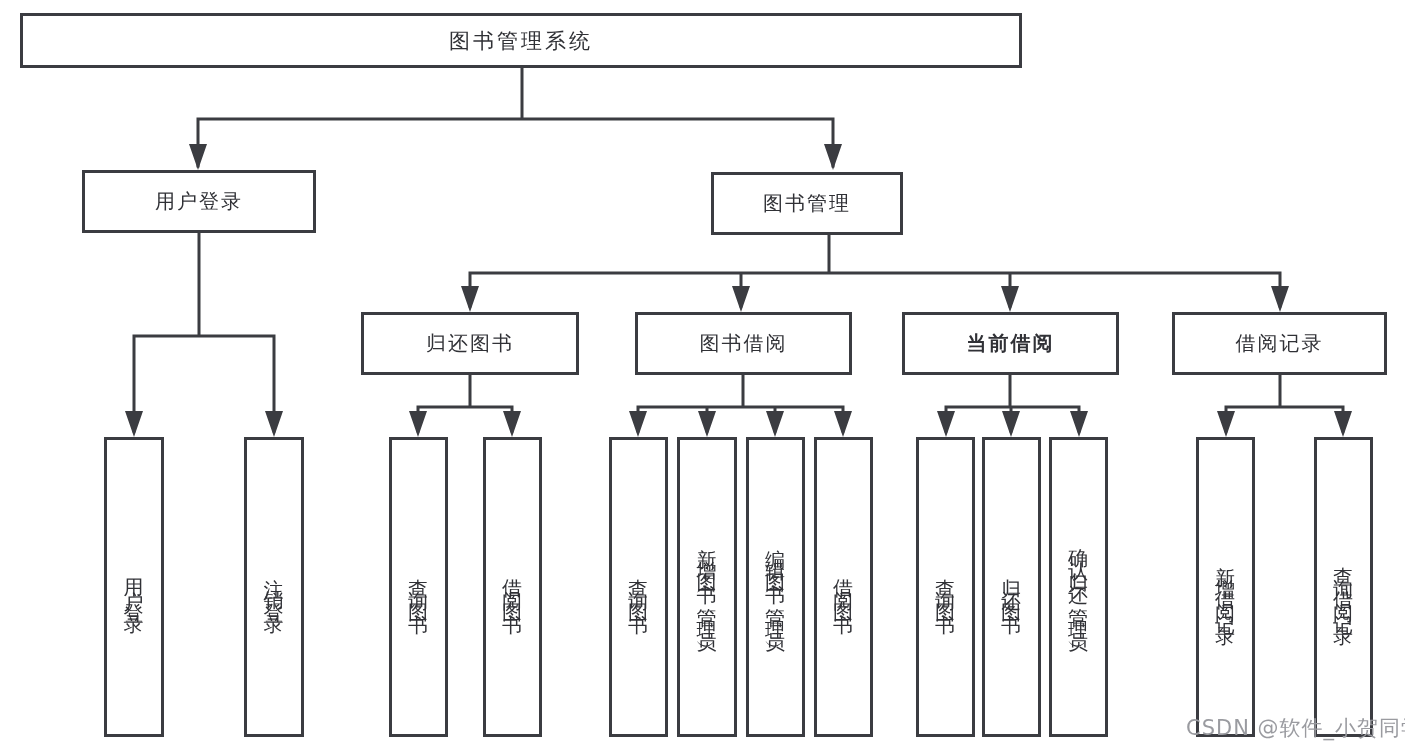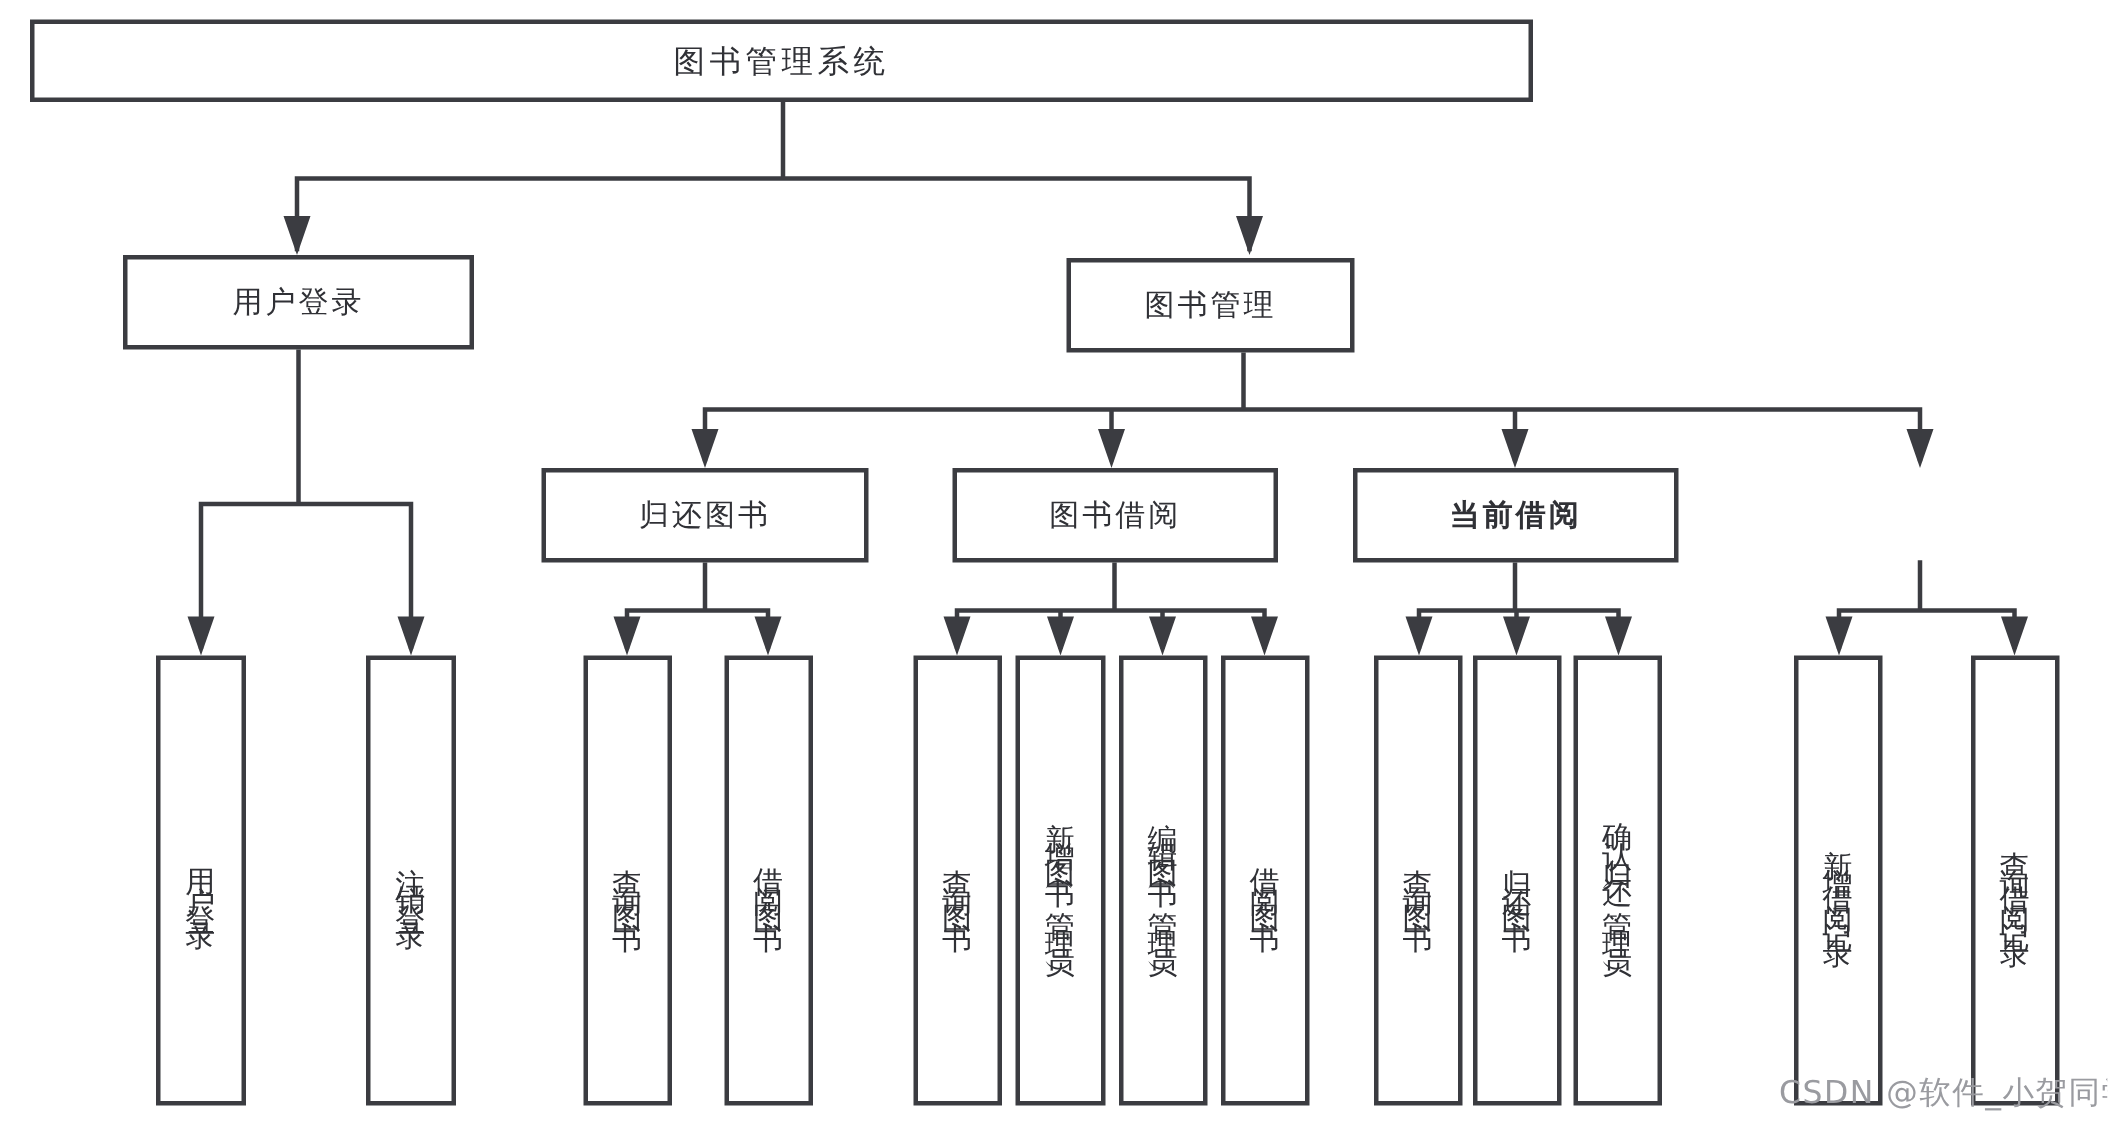--- a/index.html
+++ b/index.html
@@ -72,20 +72,21 @@
   </svg>
 
   <div class="node h root-size" style="left:20px; top:13px; width:1002px; height:55px;">图书管理系统</div>
 
   <div class="node h" style="left:82px; top:170px; width:234px; height:63px;">用户登录</div>
   <div class="node h" style="left:711px; top:172px; width:192px; height:63px;">图书管理</div>
 
   <div class="node h" style="left:361px; top:312px; width:218px; height:63px;">归还图书</div>
   <div class="node h" style="left:635px; top:312px; width:217px; height:63px;text-align:center;">图书借阅</div>
   <div class="node h" style="left:902px; top:312px; width:217px; height:63px;font-weight:bold;">当前借阅</div>
+  <div class="node h" style="left:1172px; top:312px; width:215px; height:63px;">借阅记录</div>
 
   <div class="node v" style="left:104px; top:437px; width:60px; height:300px;">用户登录</div>
   <div class="node v" style="left:244px; top:437px; width:60px; height:300px;">注销登录</div>
 
   <div class="node v" style="left:389px; top:437px; width:59px; height:300px;">查询图书</div>
   <div class="node v" style="left:483px; top:437px; width:59px; height:300px;">借阅图书</div>
 
   <div class="node v" style="left:609px; top:437px; width:59px; height:300px;">查询图书</div>
   <div class="node v" style="left:677px; top:437px; width:60px; height:300px;">新增图书（管理员）</div>
   <div class="node v" style="left:746px; top:437px; width:59px; height:300px;">编辑图书（管理员）</div>

